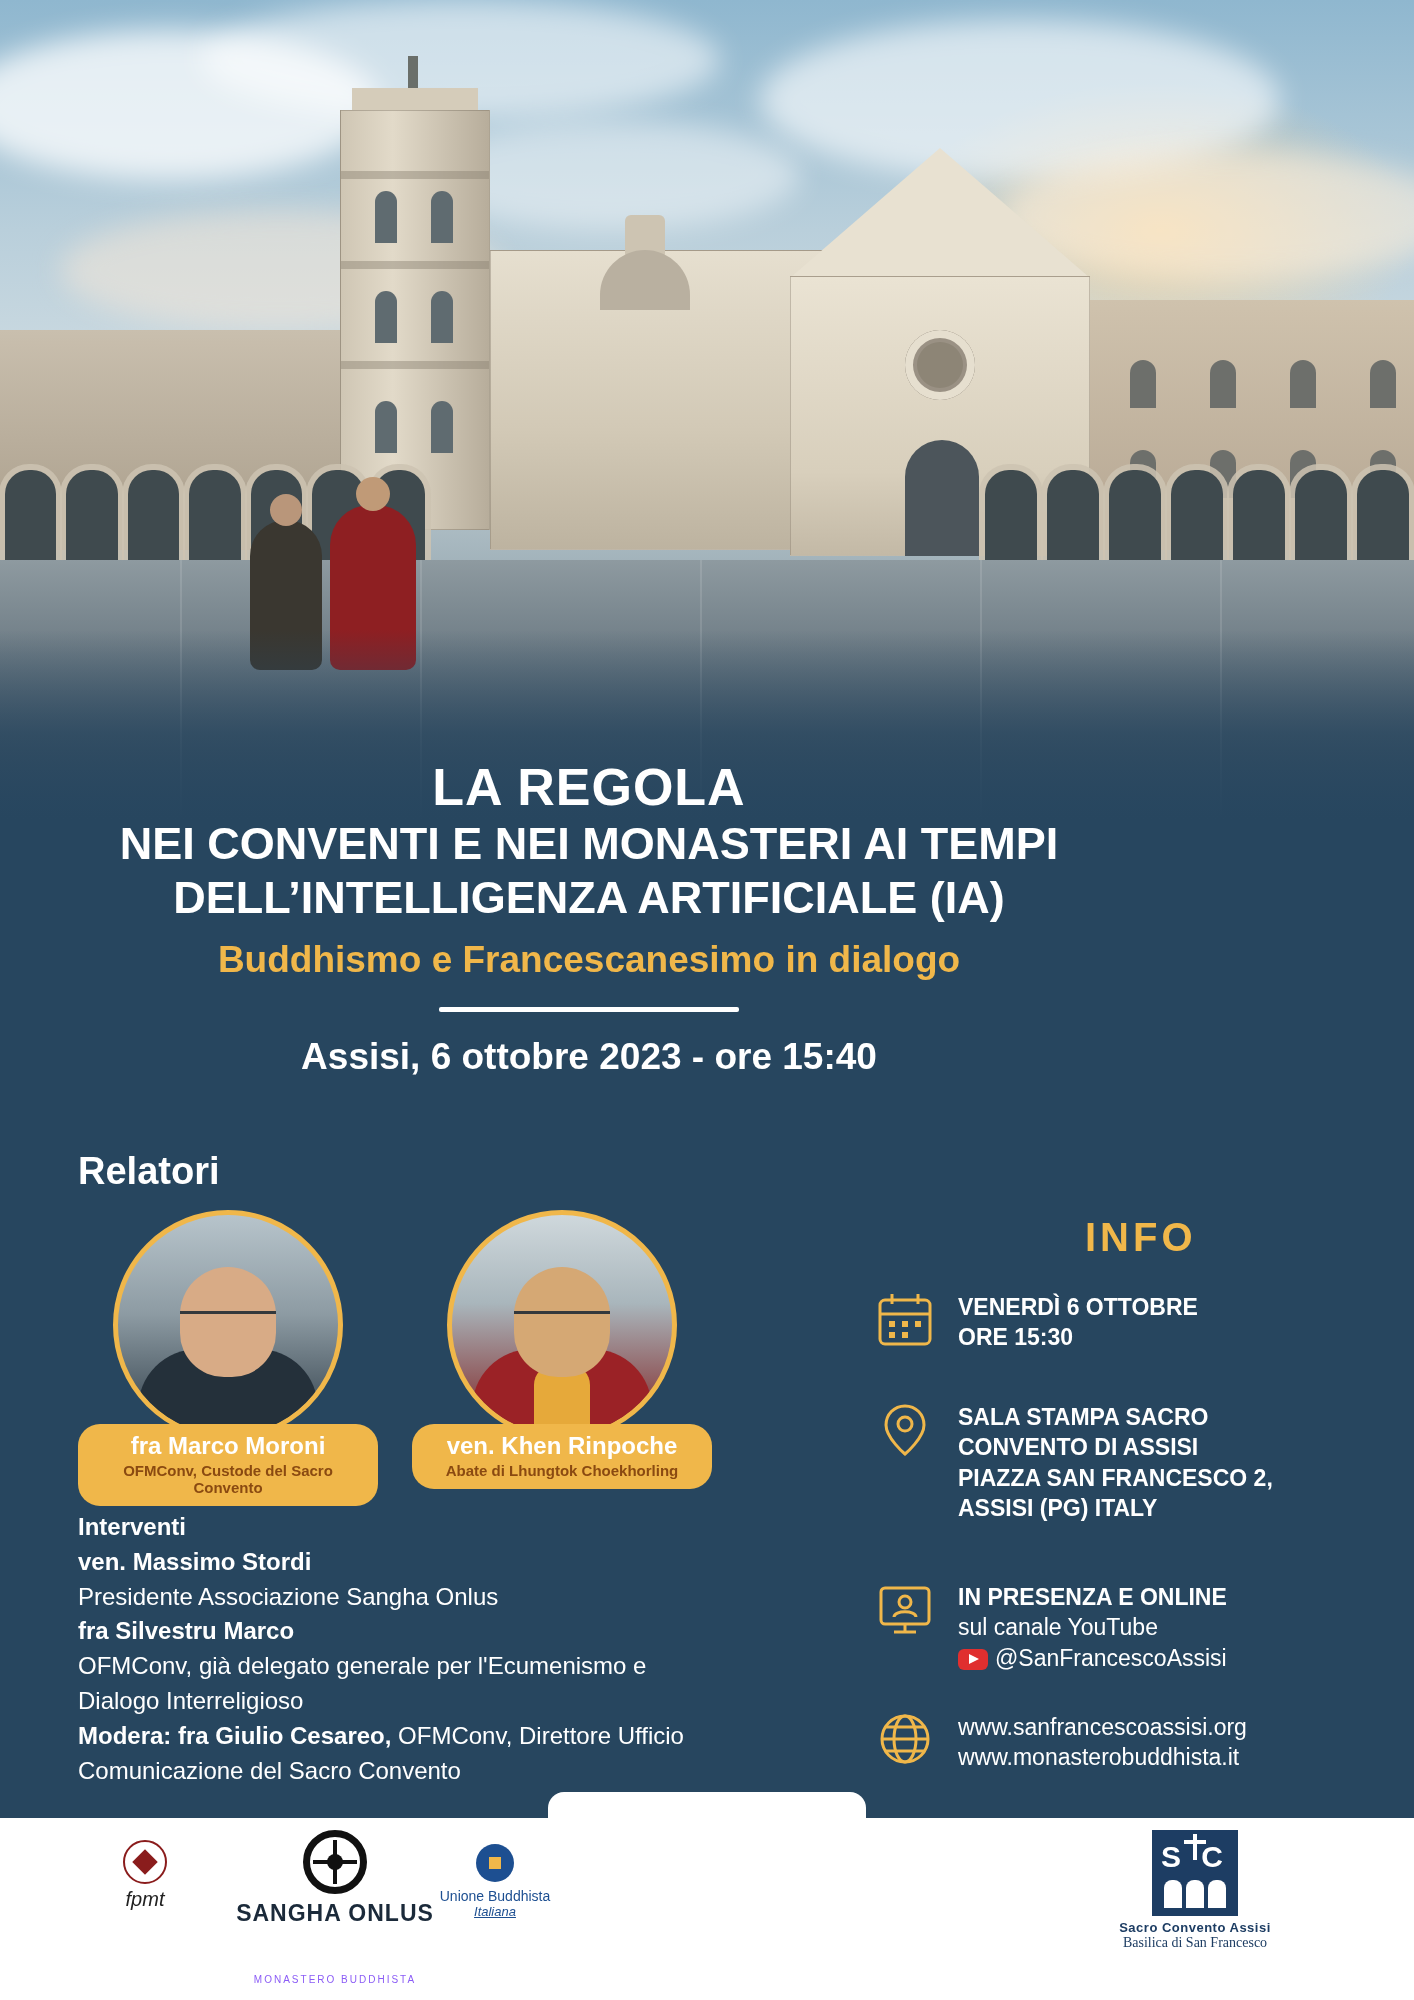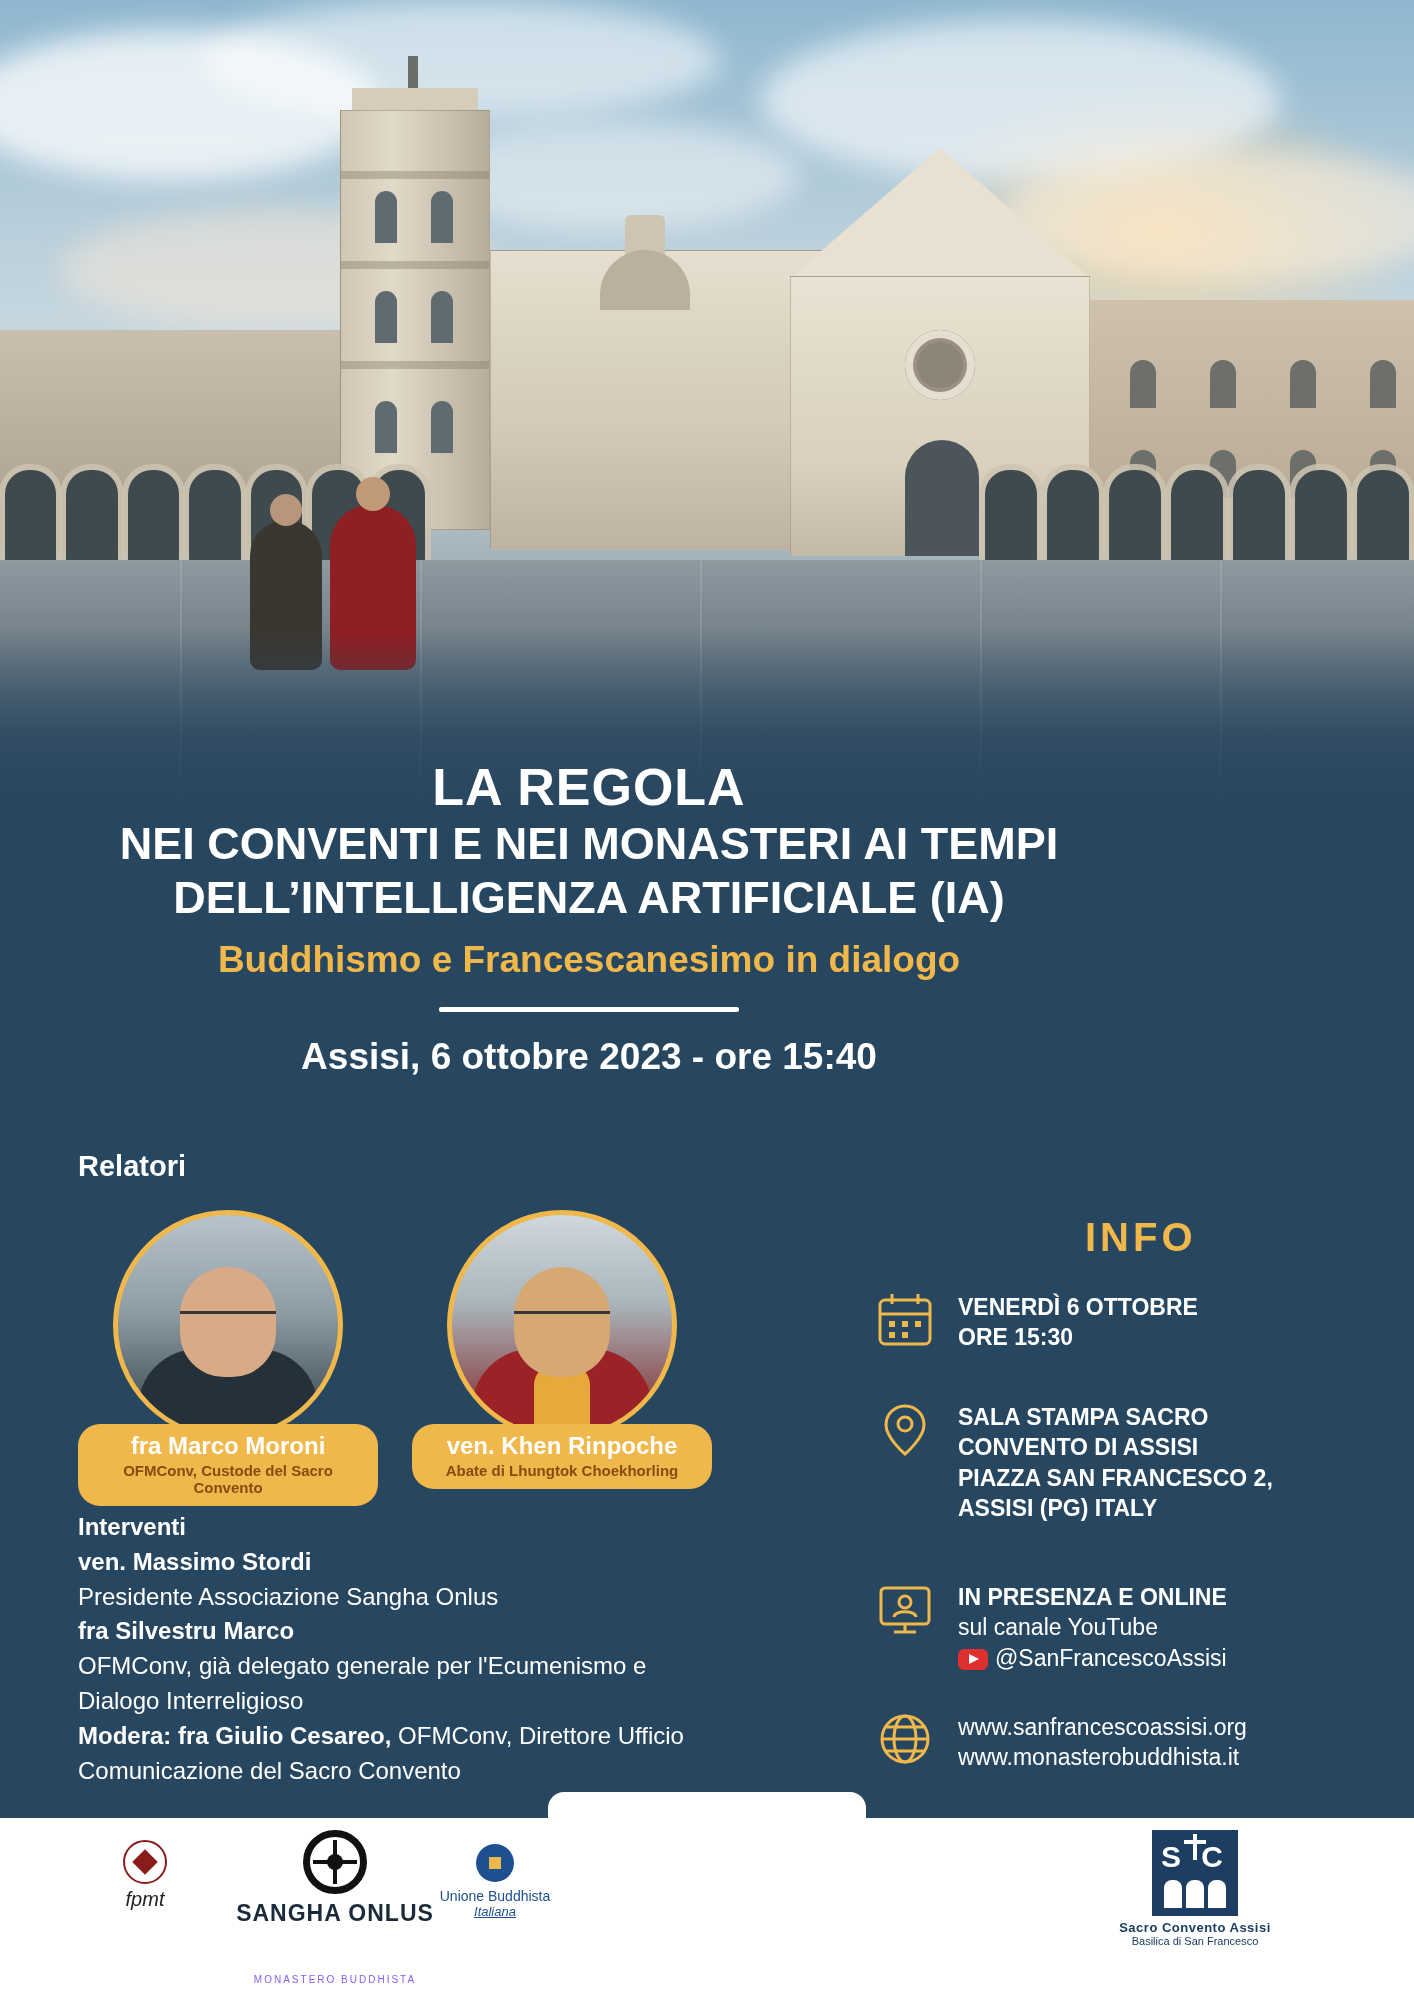--- a/index.html
+++ b/index.html
@@ -156,21 +156,21 @@
   .divider {
     width: 300px; height: 5px; background: #ffffff; margin: 26px auto 0; border-radius: 2px;
   }
   .datetime {
     margin-top: 24px; font-size: 37px; font-weight: bold; color: #ffffff;
   }
 
   
   .relatori-label {
     position: absolute; left: 78px; top: 1150px;
-    font-size: 29px; font-weight: bold; color: #ffffff;
+    font-size: 38px; font-weight: bold; color: #ffffff;
   }
   .speaker { position: absolute; width: 300px; text-align: center; }
   .sp1 { left: 78px; top: 1210px; }
   .sp2 { left: 412px; top: 1210px; }
   .avatar {
     width: 230px; height: 230px; border-radius: 50%;
     border: 5px solid #f0b74a; margin: 0 auto; overflow: hidden; position: relative;
     background: #9aa7ae;
   }
   .av1 { background: linear-gradient(180deg, #b7c4cb 0%, #8d9ba3 45%, #2d3b46 100%); }
@@ -289,21 +289,21 @@
   .sc-mark .cross-bar {
     position: absolute; left: 50%; top: 10px; transform: translateX(-50%);
     width: 22px; height: 4px; background: #fff;
   }
   .sc-mark .arches {
     position: absolute; left: 12px; bottom: 8px; width: 62px; height: 28px;
     display: flex; gap: 4px;
   }
   .sc-mark .arches i { flex: 1; background: #fff; border-radius: 8px 8px 0 0; }
   .sc-t1 { font-size: 13px; font-weight: bold; color: #1d3d63; letter-spacing: 0.5px; }
-  .sc-t2 { font-size: 11px; color: #1d3d63; }
+  .sc-t2 { font-size: 14px; color: #1d3d63; font-family: Liberation Serif, serif; }
   .fpmt-mark {
     width: 44px; height: 44px; margin: 0 auto 4px; border-radius: 50%;
     border: 2px solid #8a1c1c; position: relative; background: #fff;
   }
   .fpmt-mark:after {
     content: ""; position: absolute; left: 50%; top: 50%; transform: translate(-50%,-50%) rotate(45deg);
     width: 18px; height: 18px; background: #8a1c1c;
   }
   .fpmt-t { font-size: 20px; font-style: italic; color: #222; }
 </style>

